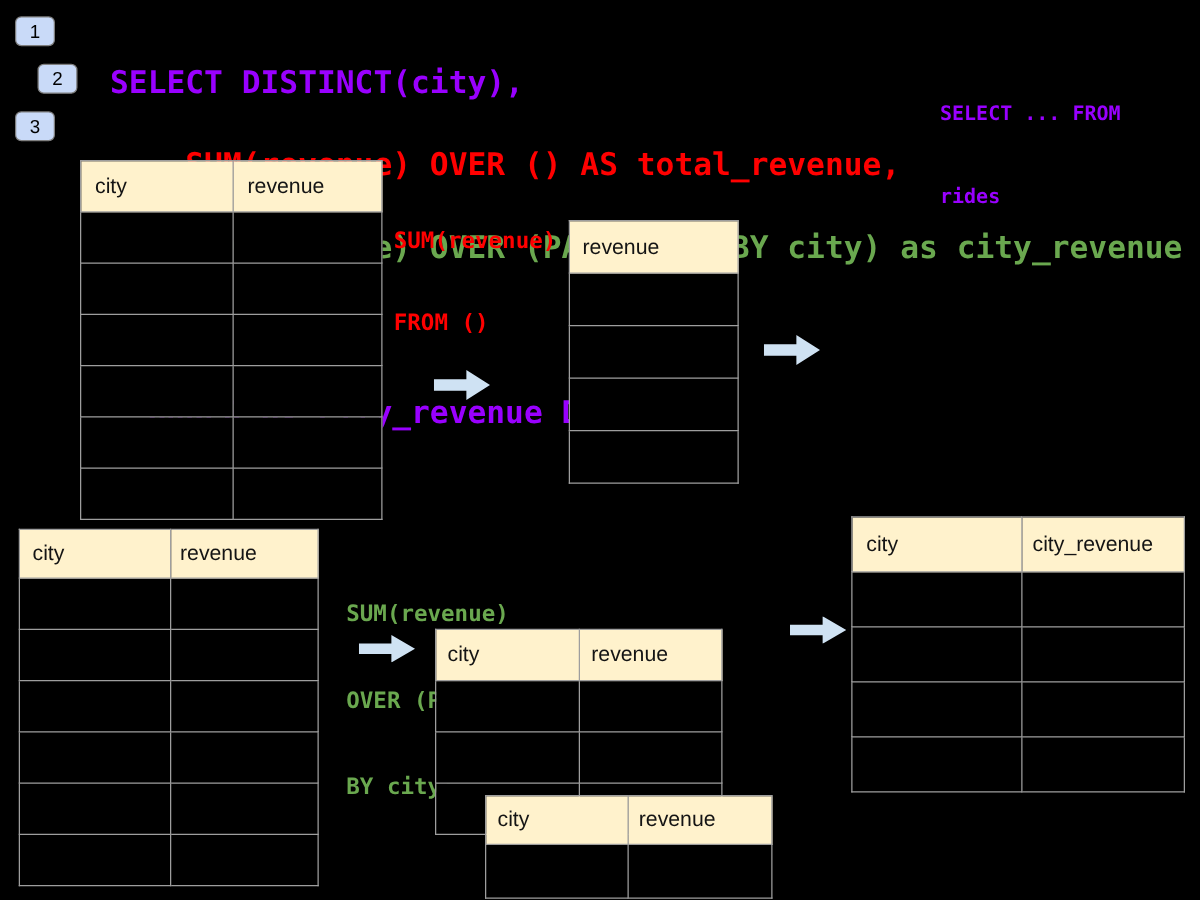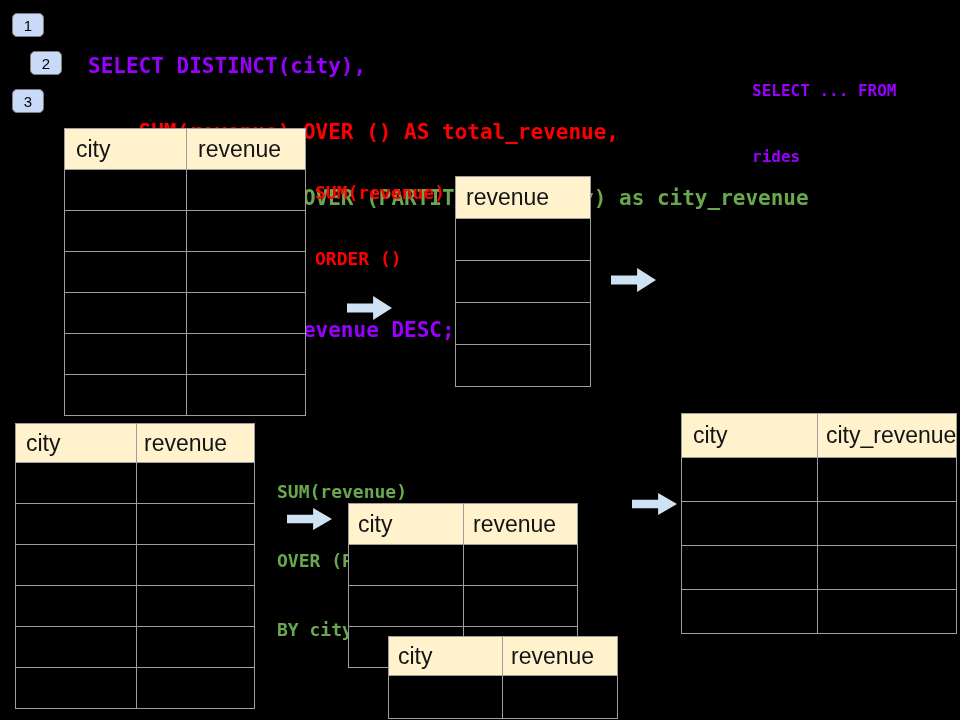--- a/index.html
+++ b/index.html
@@ -9,39 +9,39 @@
     position:relative;
     overflow:hidden;
     font-family:"Liberation Sans", sans-serif;
   }
   .mono {
     font-family:"DejaVu Sans Mono", monospace;
     font-weight:bold;
     white-space:pre;
   }
   
-  #main-code   { position:absolute; left:88px;  top:11px;  font-size:21px; line-height:22px; }
+  #main-code   { position:absolute; left:88px;  top:11px;  font-size:25px; line-height:22px; }
   #side-code   { position:absolute; left:752px; top:36px;  font-size:16px; line-height:22px; }
   #ann-total   { position:absolute; left:315px; top:138px; font-size:18px; line-height:22px; }
   #ann-partition { position:absolute; left:277px; top:434px; font-size:18px; line-height:23px; }
   
   .badge {
     position:absolute; width:30px; height:22px;
     background:#c9daf8; border:1px solid #7f7f7f; border-radius:5px;
     display:flex; align-items:center; justify-content:center;
     font-size:15px; color:#000;
   }
   #badge-1 { left:12px; top:13px; }
   #badge-2 { left:30px; top:51px; }
   #badge-3 { left:12px; top:89px; }
   
   table.dt { position:absolute; border-collapse:collapse; table-layout:fixed; }
   .dt th {
     background:#fff2cc; border:1px solid #9e9e9e;
-    font-weight:400; font-size:23px; color:#141414;
+    font-weight:400; font-size:17px; color:#141414;
     text-align:left; padding:0 0 0 11px;
   }
   .dt td { background:#000; border:1px solid #9e9e9e; padding:0; }
 
   #tbl-source-top   { left:64px;  top:128px; }
   #tbl-source-top th { height:40px; }
   #tbl-source-top td { height:40px; }
 
   #tbl-total-result { left:455px; top:176px; }
   #tbl-total-result th { height:41px; }
@@ -88,21 +88,21 @@
   <div style="color: rgb(153, 0, 255);">  ORDER by city_revenue DESC;</div>
 </div>
 
 <div id="side-code" class="mono">
   <div style="color: rgb(153, 0, 255);">SELECT ... FROM</div>
   <div style="color: rgb(153, 0, 255);">rides</div>
 </div>
 
 <div id="ann-total" class="mono">
   <div style="color: rgb(255, 0, 0);">SUM(revenue)</div>
-  <div style="color: rgb(255, 0, 0);">ORDER ()</div>
+  <div style="color: rgb(255, 0, 0);">FROM ()</div>
 </div>
 
 <div id="ann-partition" class="mono">
   <div style="color: rgb(106, 168, 79);">SUM(revenue)</div>
   <div style="color: rgb(106, 168, 79);">OVER (PARTITION</div>
   <div style="color: rgb(106, 168, 79);">BY city)</div>
 </div>
 
 <table class="dt" id="tbl-source-top">
   <colgroup>

